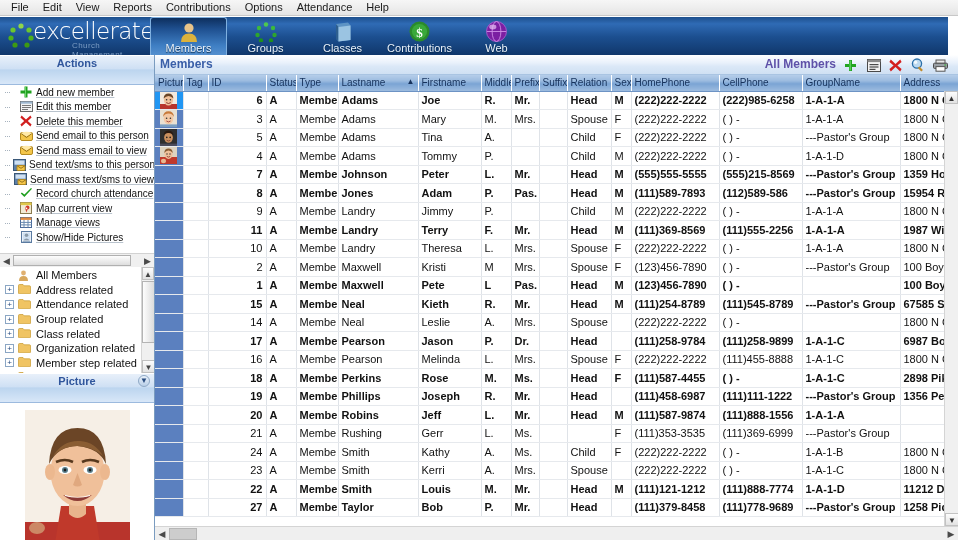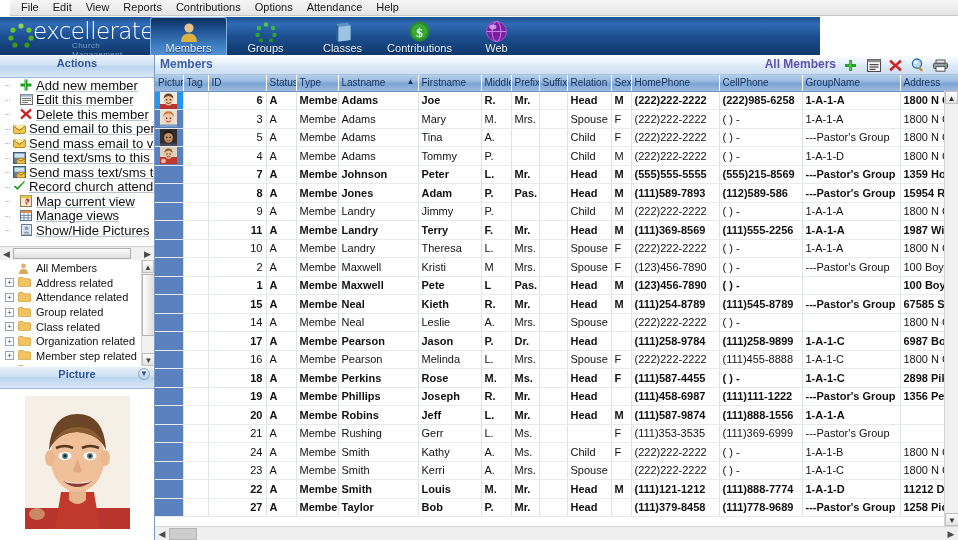--- a/index.html
+++ b/index.html
@@ -5,40 +5,40 @@
 <style>
   * { box-sizing: border-box; }
   html, body {
     margin: 0; padding: 0;
     width: 958px; height: 540px;
     overflow: hidden;
     font-family: "Liberation Sans", sans-serif;
     font-size: 11px;
     background: #ffffff;
   }
-  #app { position: relative; width: 958px; height: 540px; overflow: hidden; padding-left: 10px; }
+  #app { position: relative; width: 958px; height: 540px; overflow: hidden; }
 
   
   #menubar {
     height: 16px; width: 958px;
     background: linear-gradient(to bottom, #f6f6f6 0%, #eeeeee 50%, #e4e4e4 100%);
     border-bottom: 1px solid #c8c8c8;
     display: flex; align-items: center;
     padding-left: 4px;
   }
   .menu-item {
     font-size: 11px; color: #1a1a1a;
     padding: 1px 7px; line-height: 13px;
     cursor: default; white-space: nowrap;
   }
 
   
   #ribbon {
     position: absolute; top: 17px; left: 0;
-    width: 820px; height: 38px;
+    width: 948px; height: 38px;
     background: linear-gradient(to bottom, #1d4f8c 0%, #2f6bb5 18%, #1c4f90 52%, #10376b 100%);
     display: flex; align-items: flex-end;
     overflow: hidden;
   }
   #logo-area {
     width: 150px; height: 38px; position: relative;
     flex: 0 0 150px;
   }
   #logo-dots { position: absolute; left: 8px; top: 6px; width: 26px; height: 26px; }
   #logo-text {
@@ -67,21 +67,21 @@
   .navicon { height: 20px; display: flex; align-items: flex-end; }
 
   
   #leftpane {
     position: absolute; left: 0; top: 55px;
     width: 155px; height: 485px;
     background: #ffffff;
     border-right: 1px solid #7a9cc0;
   }
   .panel-header {
-    height: 23px;
+    height: 30px;
     background: linear-gradient(to bottom, #e8f0fa 0%, #cfe0f4 45%, #bcd5ef 50%, #d8e7f8 100%);
     border-top: 1px solid #ffffff;
     border-bottom: 1px solid #9cbade;
     color: #30569c; font-weight: bold; font-size: 11px;
     text-align: center; line-height: 14px;
     position: relative;
   }
   .panel-header .chev {
     position: absolute; right: 4px; top: 1px;
     width: 12px; height: 12px; border-radius: 50%;
@@ -92,21 +92,21 @@
 
   
   #actions-body { height: 168px; position: relative; overflow: hidden; background:#fff; }
   .act-row {
     display: flex; align-items: center;
     height: 14.5px; padding-left: 4px;
     white-space: nowrap; cursor: default;
   }
   .dash { color:#9aa7b5; font-size:9px; letter-spacing:-1px; margin-right:2px; width:13px;}
   .act-ico { width: 14px; height: 13px; margin-right: 3px; flex:0 0 14px; display:flex;align-items:center;justify-content:center;}
-  .act-label { font-size: 13px; color: #111; text-decoration: underline; text-decoration-color:#b9c3cd;}
+  .act-label { font-size: 10px; color: #111; text-decoration: underline; text-decoration-color:#b9c3cd;}
 
   .hscroll {
     height: 14px; width: 100%;
     background: #f0f0f0; border-top: 1px solid #d2d2d2;
     display: flex; align-items: center; position: relative;
   }
   .hscroll .arrow { width: 13px; text-align:center; font-size:9px; color:#4a4a4a; }
   .hscroll .thumb {
     position:absolute; left:13px; height:11px;
     background: linear-gradient(to bottom,#fdfdfd,#dedede);

